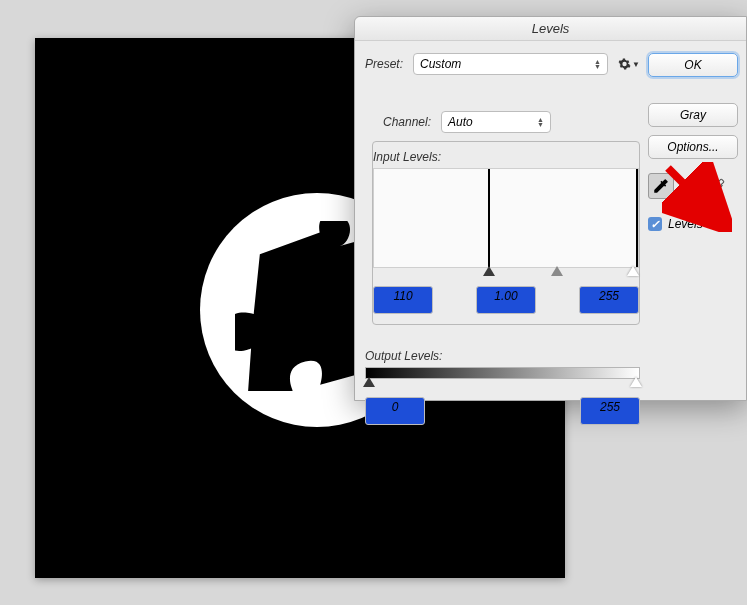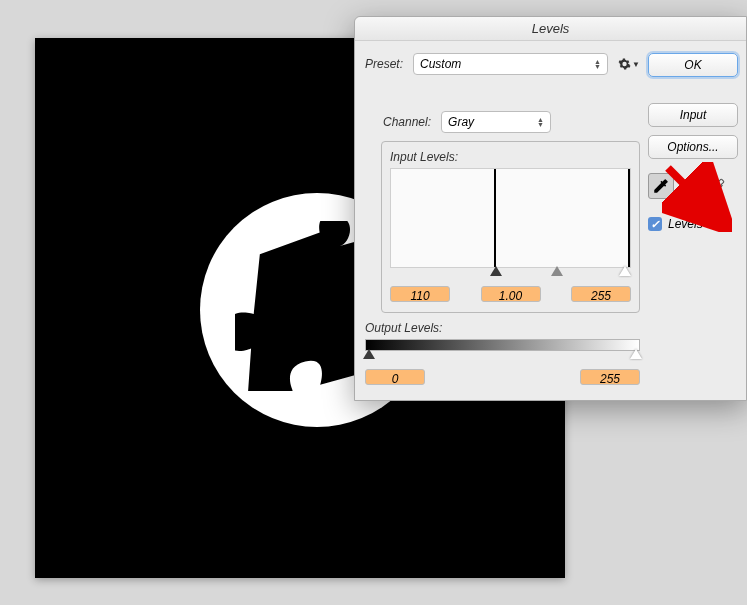--- a/index.html
+++ b/index.html
@@ -118,25 +118,25 @@
       display: flex;
       align-items: center;
       justify-content: center;
       cursor: default;
     }
     .indent {
       padding-left: 18px;
       margin-top: 36px;
     }
     .histogram-box {
-      margin-left: 16px;
+      margin-left: 7px;
       margin-top: 4px;
       border: 1px solid #b9b9b9;
       border-radius: 4px;
-      padding: 8px 8px 10px;
+      padding: 8px 0 10px;
       background: #ececec;
     }
     .hist-label {
       font-size: 12px;
       color: #333;
       margin-bottom: 4px;
     }
     .hist-area {
       position: relative;
       height: 100px;
@@ -169,24 +169,24 @@
       border-bottom: 10px solid #fff;
       filter: drop-shadow(0 0 1px #888);
     }
     .triple-inputs {
       display: flex;
       justify-content: space-between;
       margin-top: 6px;
     }
     .mini-in {
       width: 60px;
-      height: 16px;
+      height: 28px;
       border: 1px solid #bdbdbd;
       border-radius: 3px;
-      background: #fdba74;
+      background: #1d4ed8;
       text-align: center;
       font-size: 12px;
       line-height: 18px;
     }
     .output-grad {
       height: 12px;
       background: linear-gradient(to right, #000, #fff);
       border: 1px solid #b5b5b5;
       margin-top: 4px;
     }
@@ -284,21 +284,21 @@
           <svg width="16" height="16" viewBox="0 0 24 24">
             <path fill="#333" d="M12 8a4 4 0 100 8 4 4 0 000-8zm9 4c0 .6-.05 1.18-.15 1.74l2.1 1.64-2 3.46-2.48-1a8.96 8.96 0 01-3 1.74l-.38 2.64h-4l-.38-2.64a8.96 8.96 0 01-3-1.74l-2.48 1-2-3.46 2.1-1.64A9.6 9.6 0 013 12c0-.6.05-1.18.15-1.74L1.05 8.62l2-3.46 2.48 1a8.96 8.96 0 013-1.74L8.91 1.78h4l.38 2.64a8.96 8.96 0 013 1.74l2.48-1 2 3.46-2.1 1.64c.1.56.15 1.14.15 1.74z"></path>
           </svg>
           <span style="font-size:8px;color:#333;margin-left:1px">▼</span>
         </div>
       </div>
 
       <div class="row indent">
         <span class="label">Channel:</span>
         <div class="select" style="flex:0 0 110px">
-          <span>Gray</span>
+          <span>Auto</span>
           <span class="chev">▲<br>▼</span>
         </div>
       </div>
 
       <div class="histogram-box">
         <div class="hist-label">Input Levels:</div>
         <div class="hist-area">
           <div class="hist-clip"></div>
           <div style="position:absolute;right:0;top:0;bottom:0;width:2px;background:#000"></div>
         </div>
@@ -307,39 +307,39 @@
           <div class="tri tri-gray" style="left:67%"></div>
           <div class="tri tri-outline" style="left:calc(100% - 12px)"></div>
         </div>
         <div class="triple-inputs">
           <div class="mini-in">110</div>
           <div class="mini-in">1.00</div>
           <div class="mini-in">255</div>
         </div>
       </div>
 
-      <div style="margin-top:8px">
+      <div style="margin-top:24px">
         <div class="hist-label">Output Levels:</div>
         <div class="output-grad"></div>
         <div class="out-track">
           <div class="tri tri-black" style="left:-2px"></div>
           <div class="tri tri-outline" style="left:calc(100% - 10px)"></div>
         </div>
         <div class="triple-inputs">
           <div class="mini-in">0</div>
           <div></div>
           <div class="mini-in">255</div>
         </div>
       </div>
     </div>
 
     <div class="controls-right">
       <div class="btn btn-primary">OK</div>
       <div style="height:10px"></div>
-      <div class="btn">Input</div>
+      <div class="btn">Gray</div>
       <div class="btn">Options...</div>
 
       <div class="eyedrop-row">
         <div class="tool active">
           <svg width="18" height="18" viewBox="0 0 24 24">
               <path fill="#000" d="M20.71 5.63l-2.34-2.34a1 1 0 00-1.41 0l-3.12 3.12-1.3-1.3-1.41 1.41 1.3 1.3L3 17.25V21h3.75l9.43-9.43 1.3 1.3 1.41-1.41-1.3-1.3 3.12-3.12a1 1 0 000-1.41z"></path>
             </svg>
         </div>
         <div class="tool">
           <svg width="18" height="18" viewBox="0 0 24 24">

